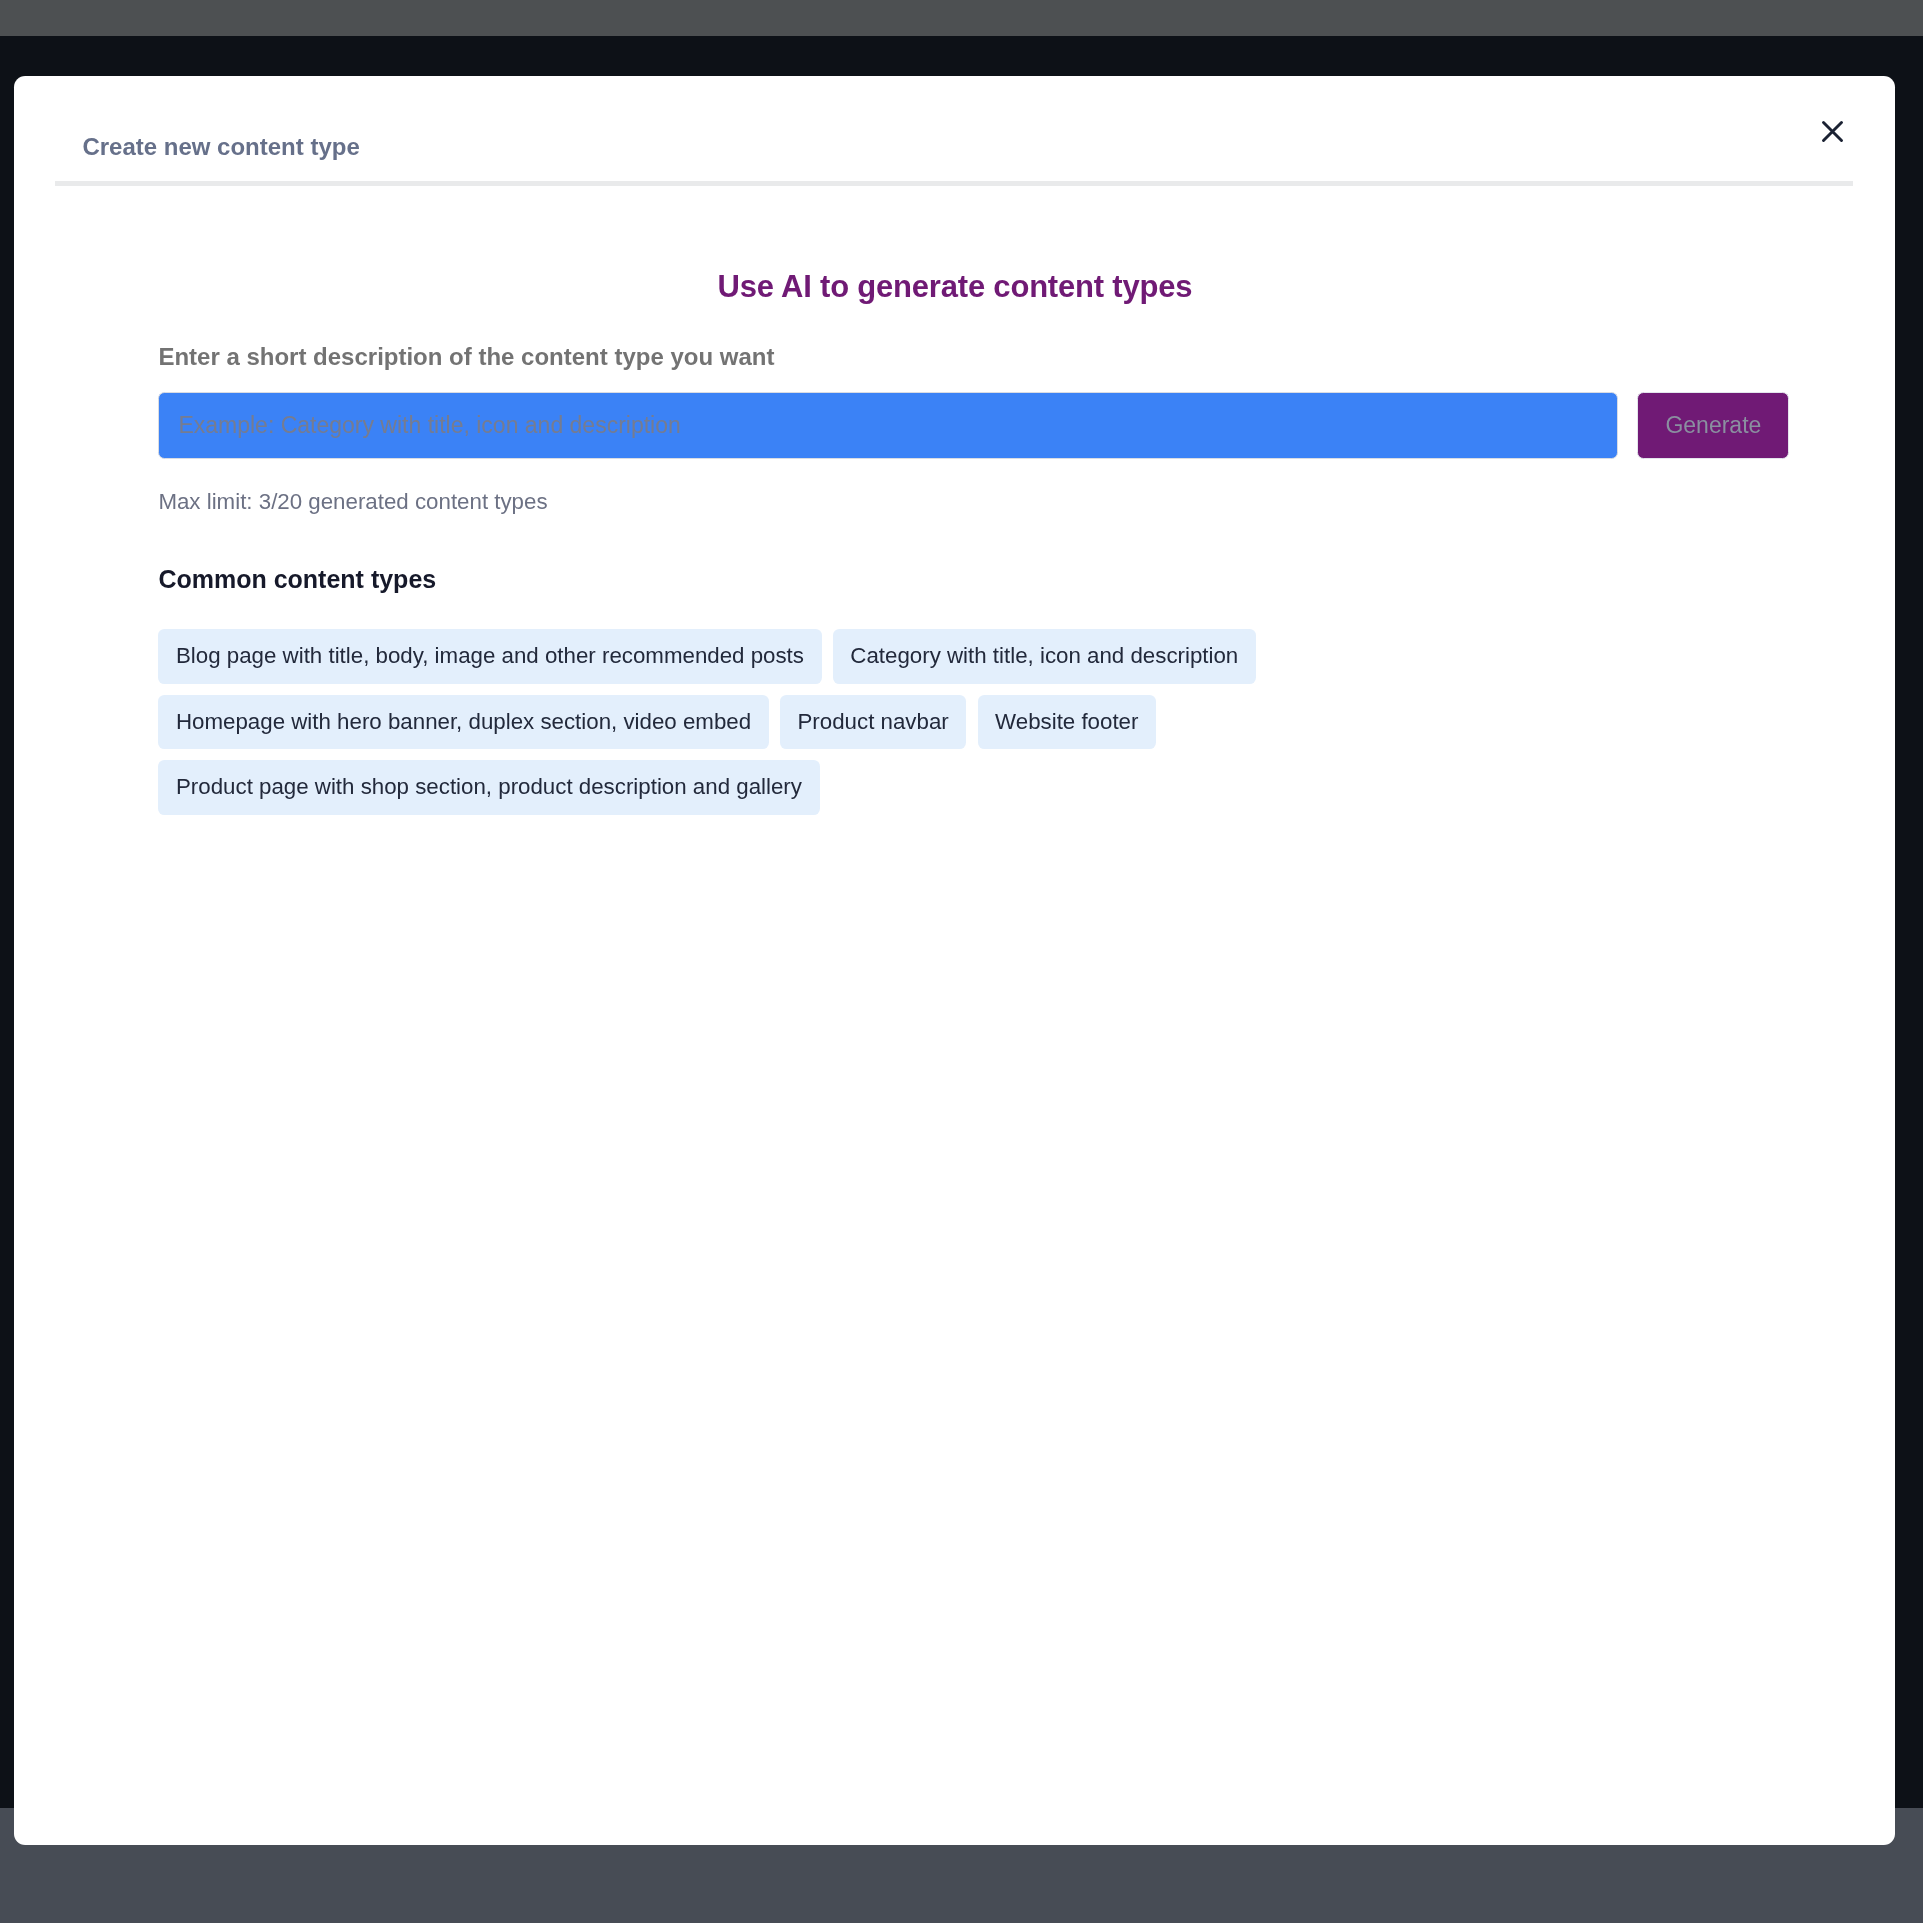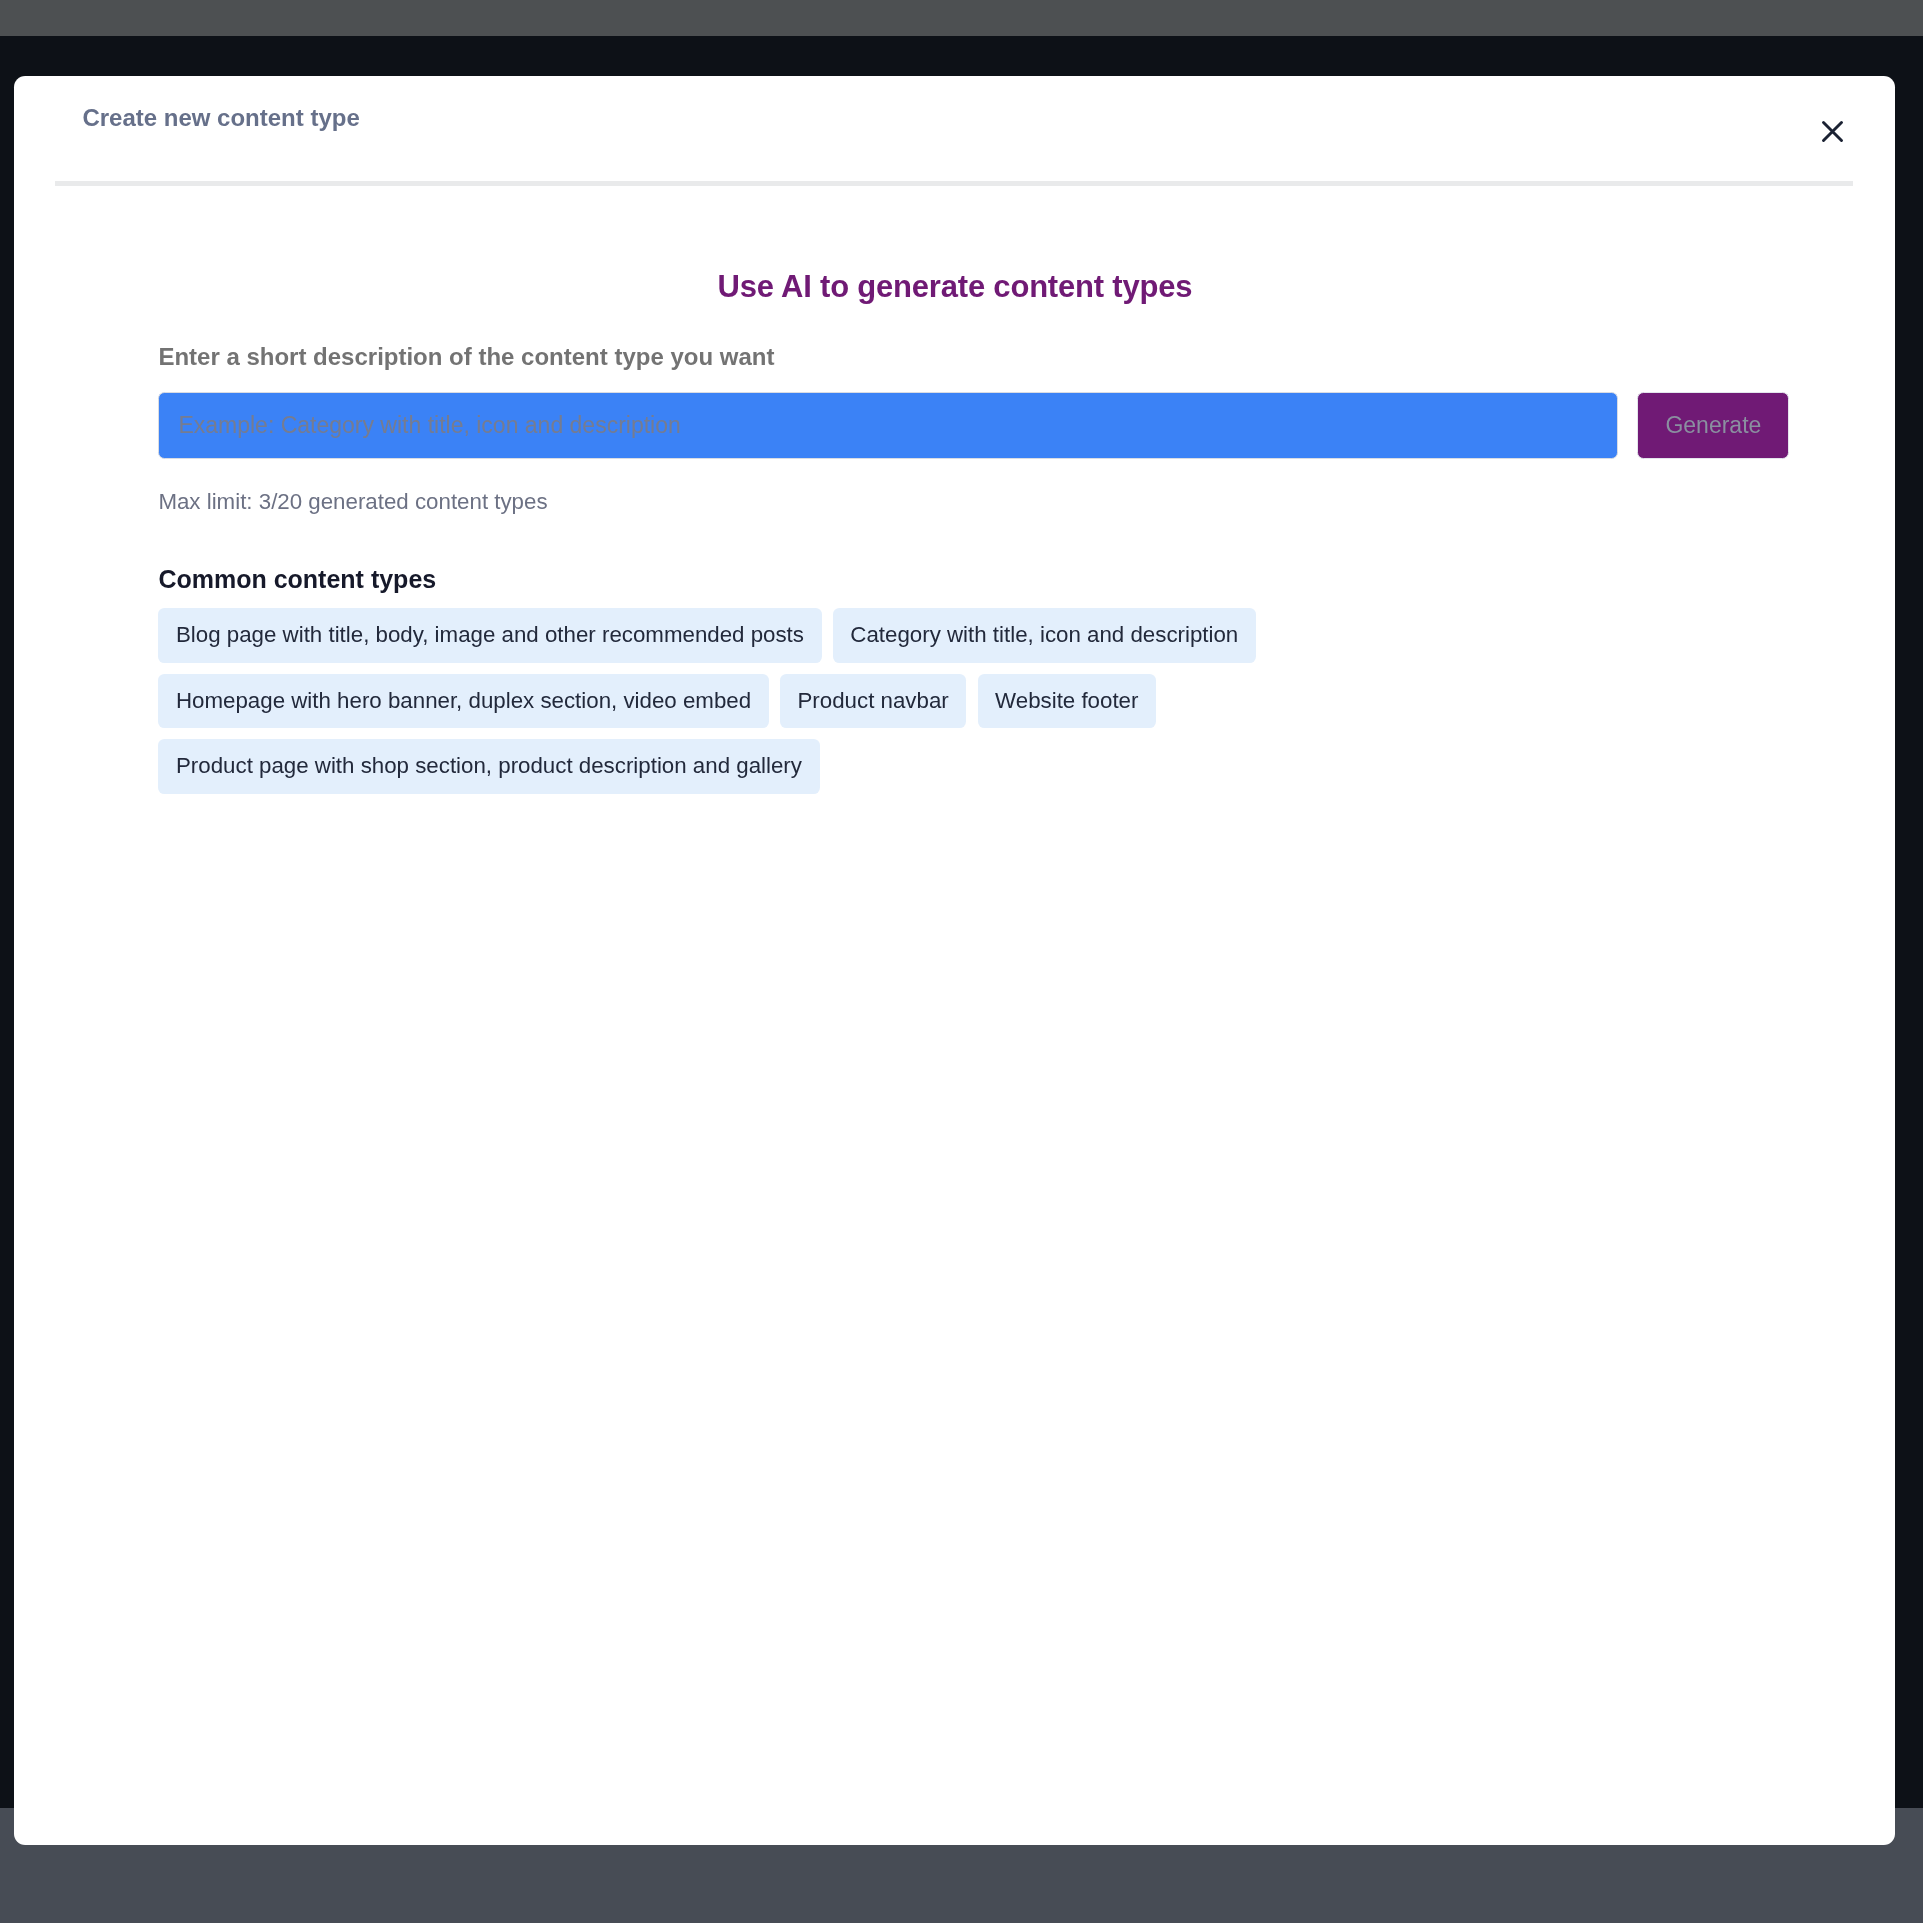--- a/index.html
+++ b/index.html
@@ -64,21 +64,21 @@
     position: absolute;
     left: 41px;
     bottom: 0;
     width: 1798px;
     height: 4.8px;
     background: #e9eaeb;
   }
 
   .tabs {
     display: flex;
-    align-items: center;
+    align-items: flex-end;
     height: 100%;
     position: relative;
     z-index: 2;
   }
 
   .tab {
     display: flex;
     align-items: center;
     gap: 12.8px;
     padding: 0 27px 25.5px 27px;
@@ -202,21 +202,21 @@
   }
 
   .common-title {
     margin-top: 50px;
     font-size: 25px;
     font-weight: bold;
     color: #16192a;
   }
 
   .chips {
-    margin-top: 14px;
+    margin-top: 35px;
     display: flex;
     flex-wrap: wrap;
     gap: 11.2px;
     max-width: 1269px;
   }
 
   .chip {
     background: #e3effc;
     color: #22293b;
     font-size: 22.3px;

